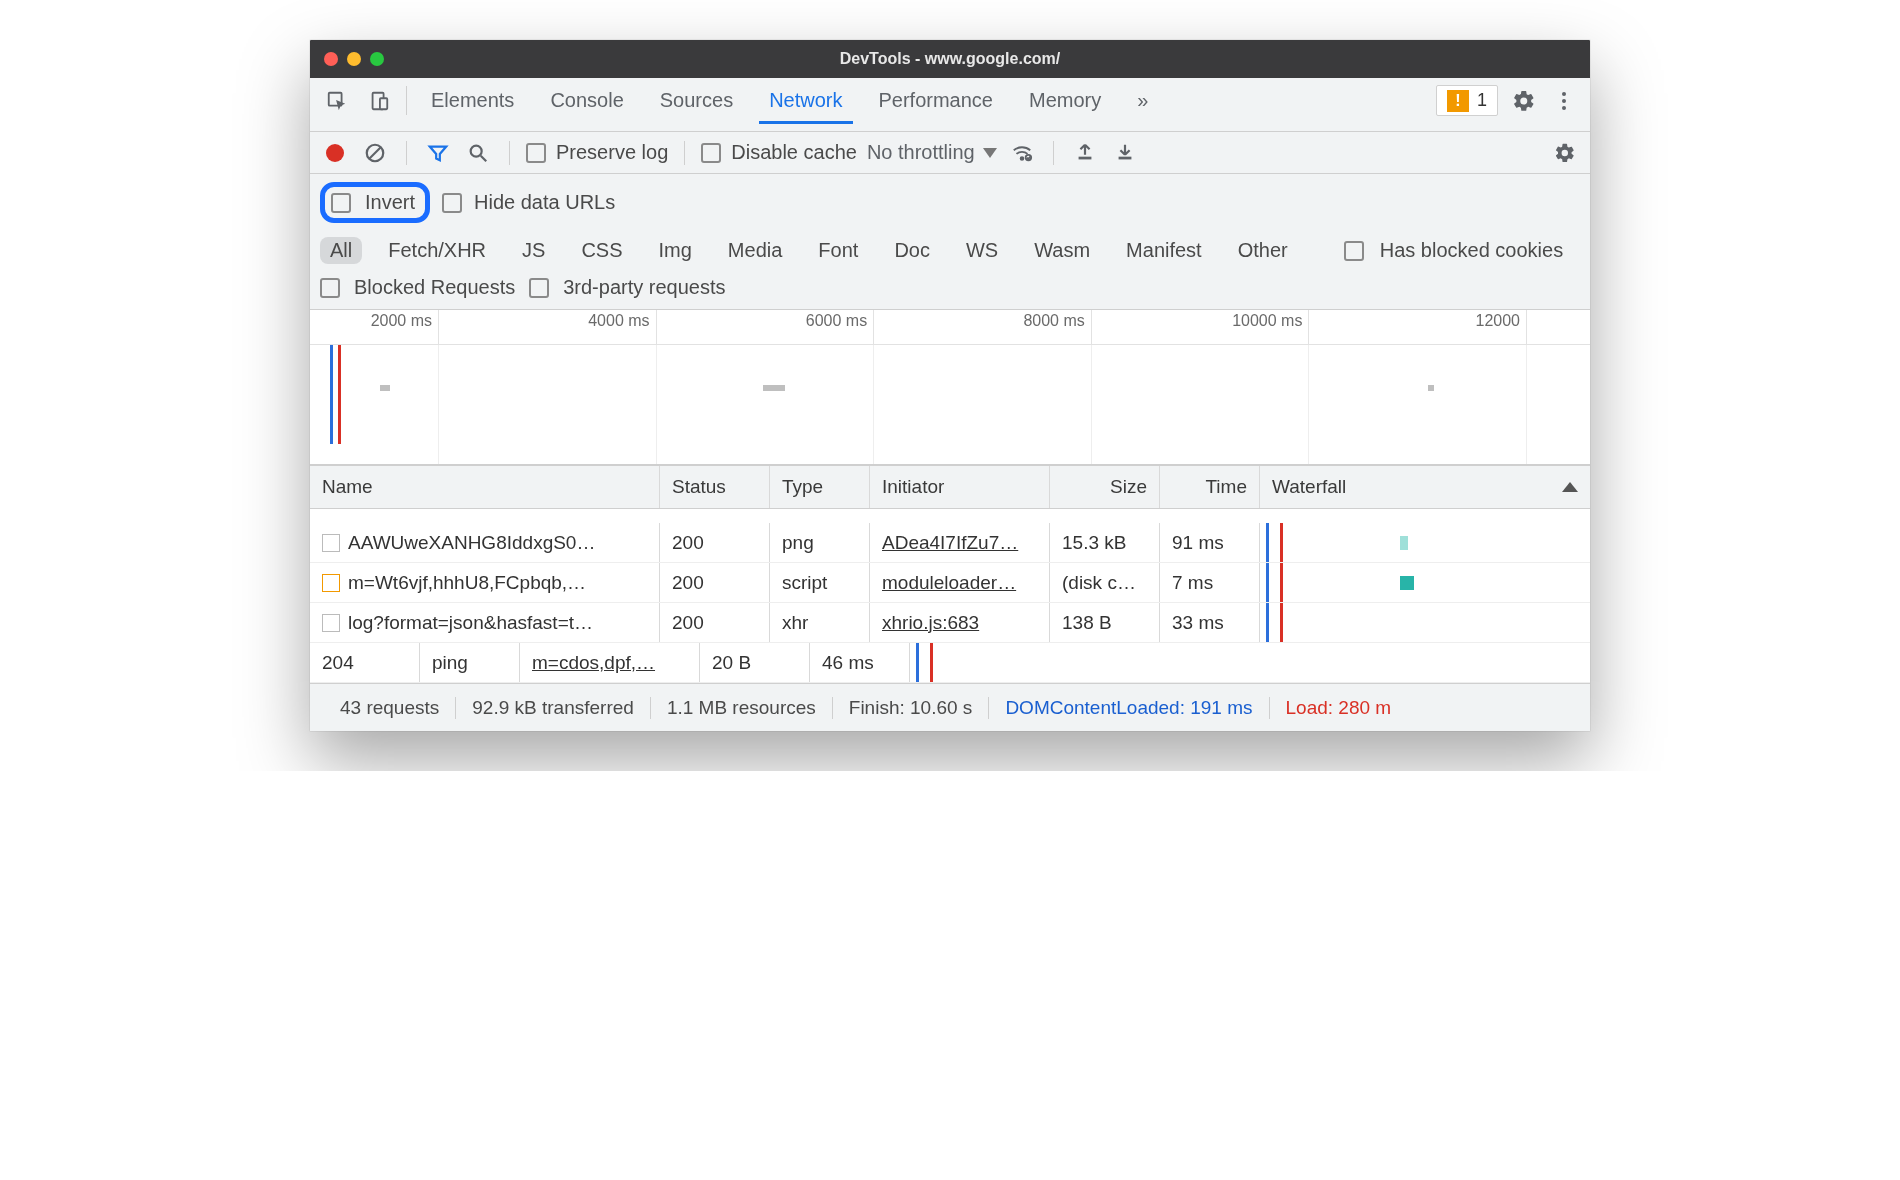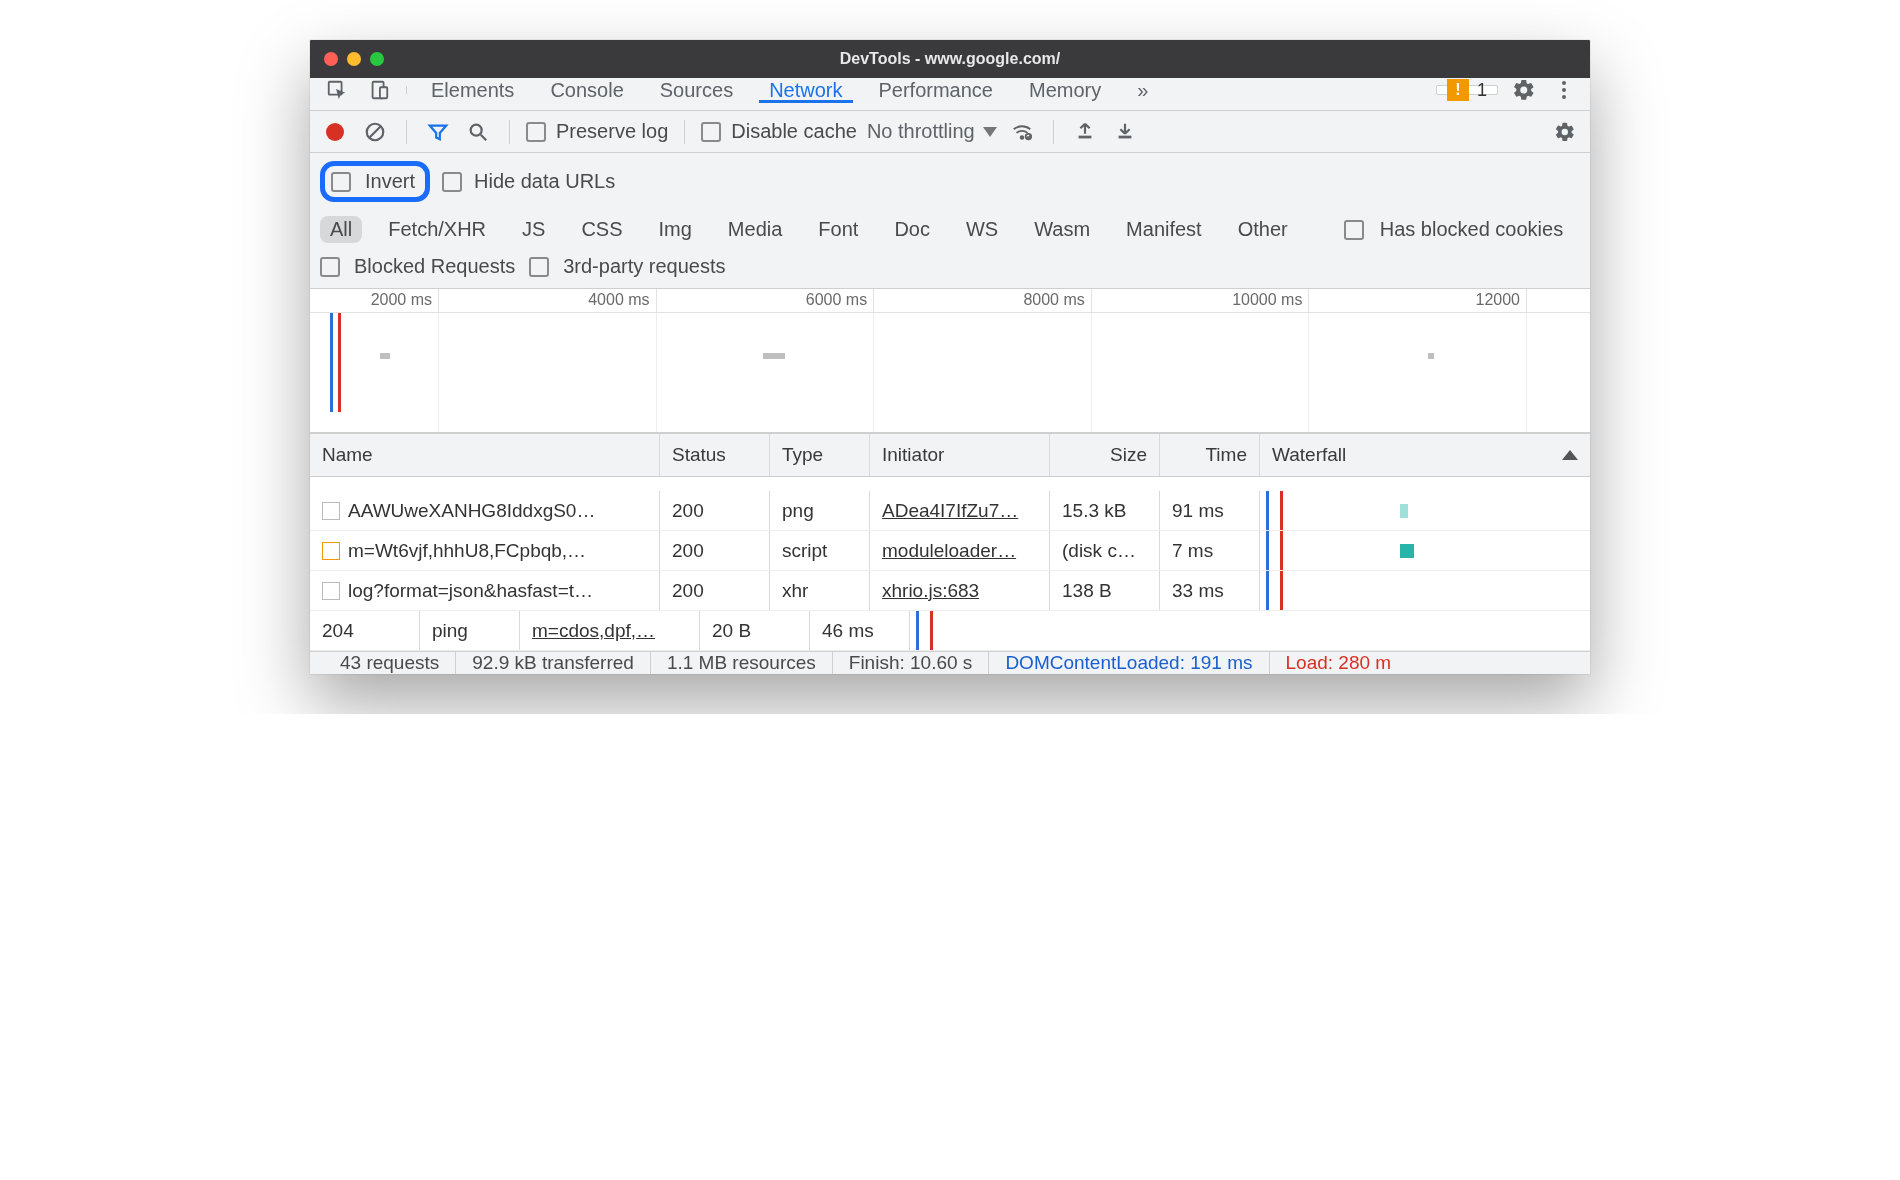--- a/index.html
+++ b/index.html
@@ -28,21 +28,21 @@
     position: relative;
   }
   .tb-dots { display: flex; gap: 9px; }
   .tb-dot { width: 14px; height: 14px; border-radius: 50%; }
   .tb-title {
     position: absolute; left: 0; right: 0; text-align: center;
     color: #e8e8e8; font-weight: 600; font-size: 16px; pointer-events: none;
   }
   
   .tabstrip {
-    height: 33px;
+    height: 54px;
     background: #f1f3f4;
     border-bottom: 1px solid #cfcfcf;
     display: flex;
     align-items: stretch;
     padding: 0 6px 8px 6px;
     gap: 0;
   }
   .ts-iconbtn {
     display: flex; align-items: center; justify-content: center;
     width: 42px; color: #5f6368;
@@ -124,21 +124,21 @@
   .extrarow {
     background: #f1f3f4;
     border-bottom: 1px solid #cfcfcf;
     padding: 6px 10px 10px 10px;
     display: flex; align-items: center; gap: 14px;
     font-size: 20px; color: #4a4a4a;
   }
 
   
   .ruler {
-    height: 24px; border-bottom: 1px solid #e2e2e2;
+    height: 35px; border-bottom: 1px solid #e2e2e2;
     position: relative; font-size: 16px; color: #6a6a6a;
     background: #fff;
   }
   .tick { position: absolute; top: 2px; transform: translateX(-100%); padding-right: 6px; }
   .tickline { position: absolute; top: 0; bottom: 0; width: 1px; background: #e2e2e2; }
   
   .timeline {
     height: 120px; border-bottom: 1px solid #cfcfcf;
     position: relative; background: #fff;
   }
@@ -173,21 +173,21 @@
   .ficon { width: 18px; height: 18px; border: 1px solid #bbb; margin-right: 8px; flex: 0 0 18px; }
   .initiator { text-decoration: underline; color: #333; }
   .wf-cell { position: relative; }
   .wf-blue { position: absolute; top: 0; bottom: 0; width: 3px; background: #2c6fdb; left: 6px; }
   .wf-red  { position: absolute; top: 0; bottom: 0; width: 3px; background: #d93025; left: 20px; }
   .wf-bar { position: absolute; height: 14px; top: 13px; background: #28b4a8; }
   .wf-bar.light { background: #9fe0d9; }
 
   
   .statusbar {
-    height: 23px; background: #f1f3f4; border-top: 1px solid #cfcfcf;
+    height: 48px; background: #f1f3f4; border-top: 1px solid #cfcfcf;
     display: flex; align-items: center; padding: 0 14px;
     font-size: 19px; color: #4a4a4a; gap: 0;
   }
   .sb-seg { padding: 0 16px; border-right: 1px solid #cfcfcf; }
   .sb-seg:last-child { border-right: none; }
   .sb-dom { color: #1a5fd0; }
   .sb-load { color: #d93025; }
 </style>
 </head>
 <body>

